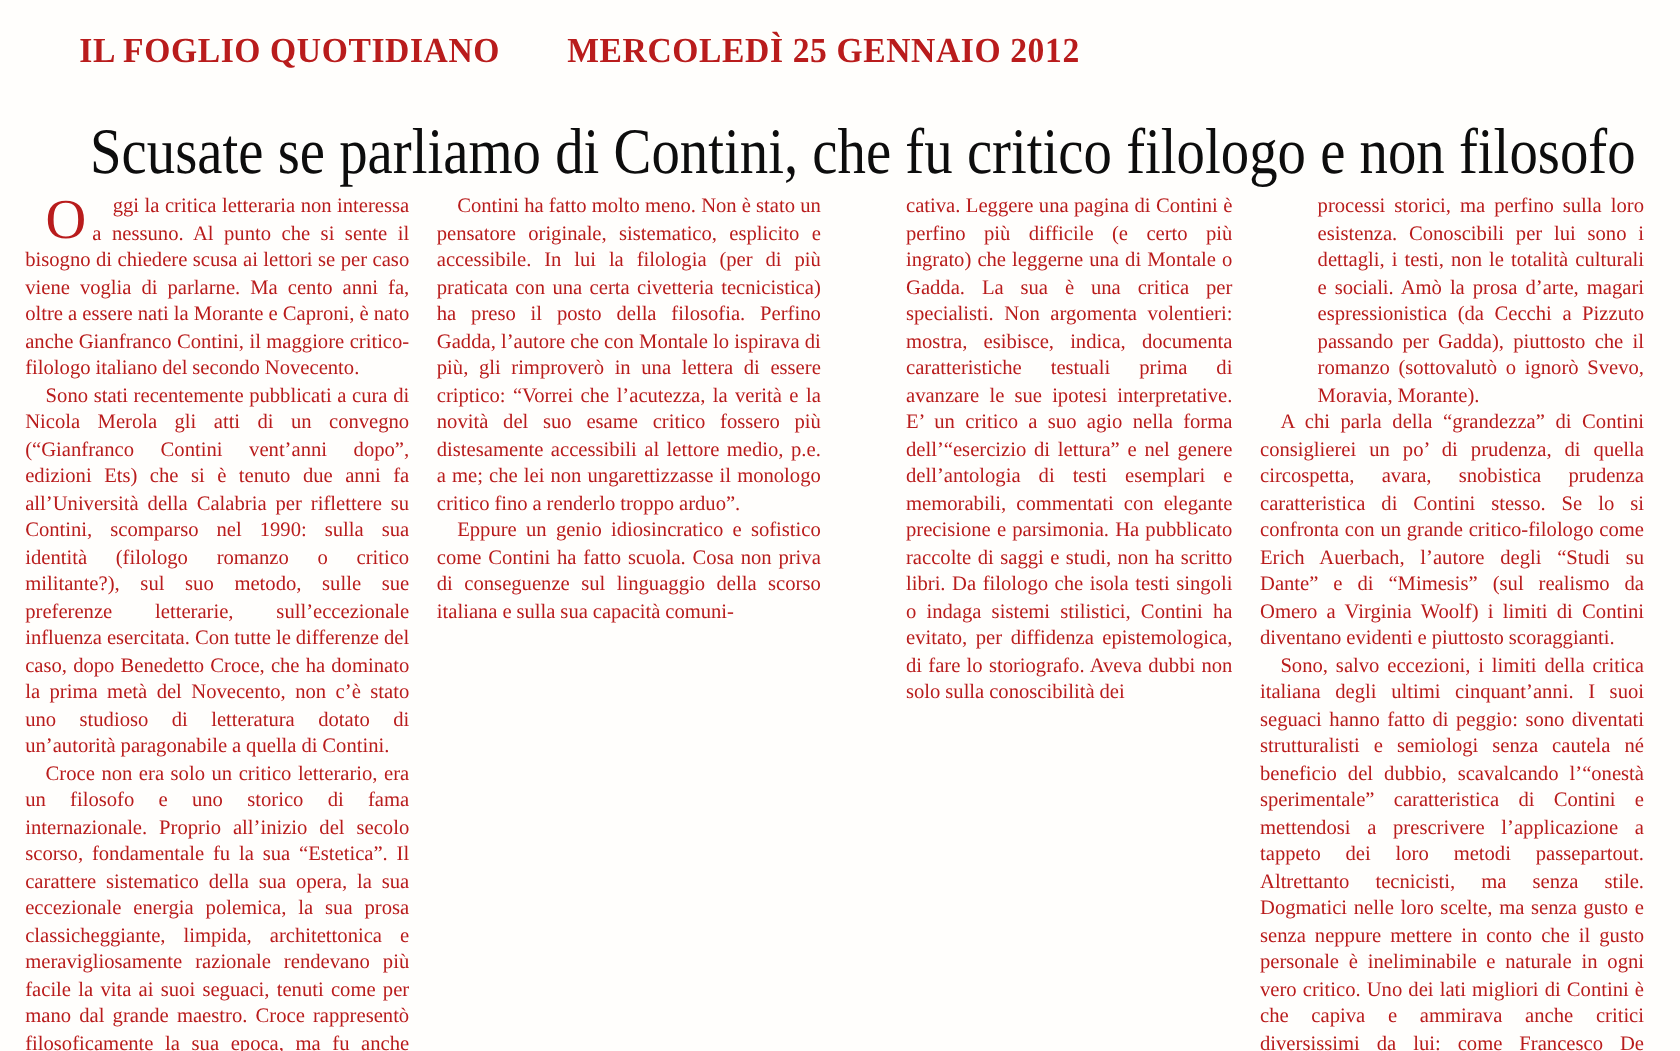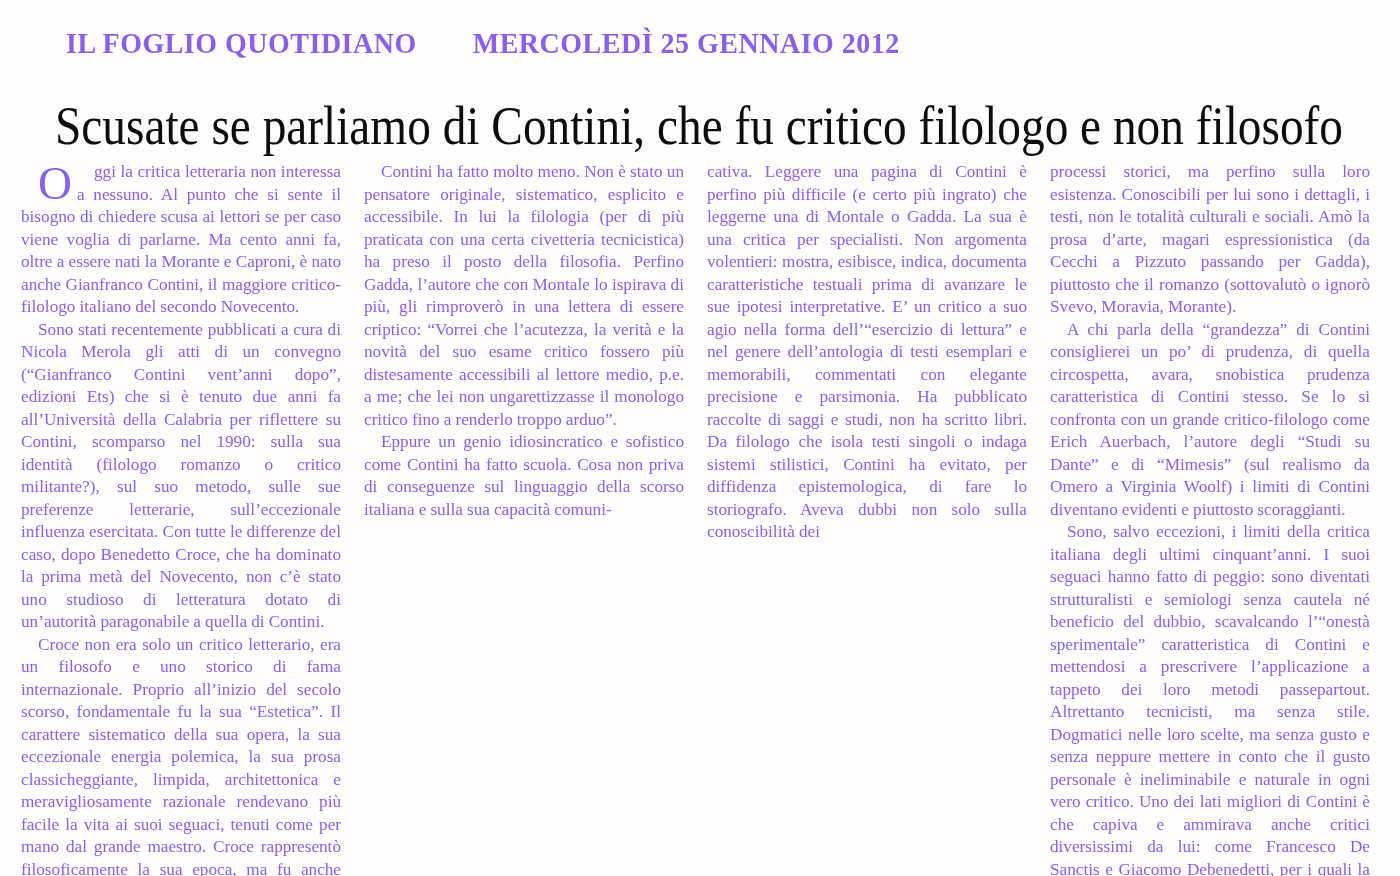--- a/index.html
+++ b/index.html
@@ -5,21 +5,21 @@
   html, body {
     margin: 0;
     padding: 0;
     background: #ffffff;
   }
   #page {
     position: relative;
     width: 1400px;
     height: 876px;
     background: #fffefc;
-    color: #8b5cf6;
+    color: #b91c1c;
     font-family: "Liberation Serif", "DejaVu Serif", serif;
     overflow: hidden;
   }
   
   #header {
     position: absolute;
     top: 28px;
     left: 66px;
     white-space: nowrap;
   }
@@ -37,21 +37,21 @@
     font-size: 28px;
     font-weight: bold;
     letter-spacing: 0.5px;
     transform: scaleY(1.05);
     transform-origin: left bottom;
   }
   
   #headline-wrap {
     position: absolute;
     top: 94px;
-    left: 55px;
+    left: 75px;
     width: 1292px;
     height: 62px;
   }
   
   #columns {
     position: absolute;
     top: 161px;
     left: 21px;
     width: 1348px;
     display: flex;
@@ -66,20 +66,21 @@
     hyphens: auto;
     -webkit-hyphens: auto;
     word-spacing: -0.2px;
   }
   .col p {
     margin: 0;
     text-indent: 17px;
   }
   .col p.cont {
     text-indent: 0;
+    margin-left: 48px;
   }
   .dropcap {
     float: left;
     font-size: 47px;
     line-height: 40px;
     padding: 2px 5px 0 0;
     font-weight: normal;
   }
 </style>
 </head>

